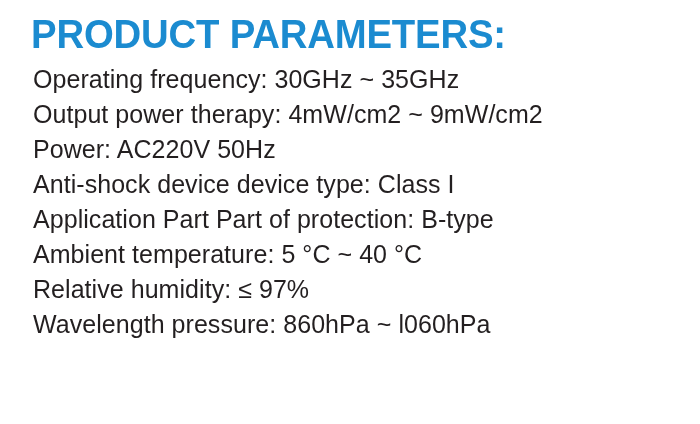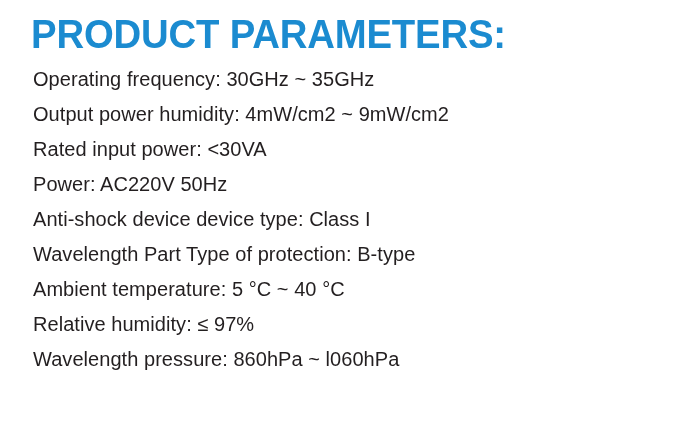--- a/index.html
+++ b/index.html
@@ -49,39 +49,38 @@
     top: 62px;
     width: 640px;
     margin: 0;
     padding: 0;
     list-style: none;
   }
 
   .param-item {
     height: 35px;
     line-height: 35px;
-    font-size: 20px;
+    font-size: 25px;
     font-weight: 400;
     color: #231f20;
     white-space: nowrap;
     letter-spacing: 0.05px;
   }
 </style>
 </head>
 <body>
 
 <div class="spec-sheet">
 
   <h1 class="page-title">PRODUCT PARAMETERS:</h1>
 
   <ul class="param-list">
     <li class="param-item">Operating frequency: 30GHz ~ 35GHz</li>
-    <li class="param-item">Output power humidity: 4mW/cm2 ~ 9mW/cm2</li>
-    <li class="param-item">Rated input power: &lt;30VA</li>
+    <li class="param-item">Output power therapy: 4mW/cm2 ~ 9mW/cm2</li>
     <li class="param-item">Power: AC220V 50Hz</li>
     <li class="param-item">Anti-shock device device type: Class I</li>
-    <li class="param-item">Wavelength Part Type of protection: B-type</li>
+    <li class="param-item">Application Part Part of protection: B-type</li>
     <li class="param-item">Ambient temperature: 5 °C ~ 40 °C</li>
     <li class="param-item">Relative humidity: ≤ 97%</li>
     <li class="param-item">Wavelength pressure: 860hPa ~ l060hPa</li>
   </ul>
 
 </div>
 
 </body></html>

